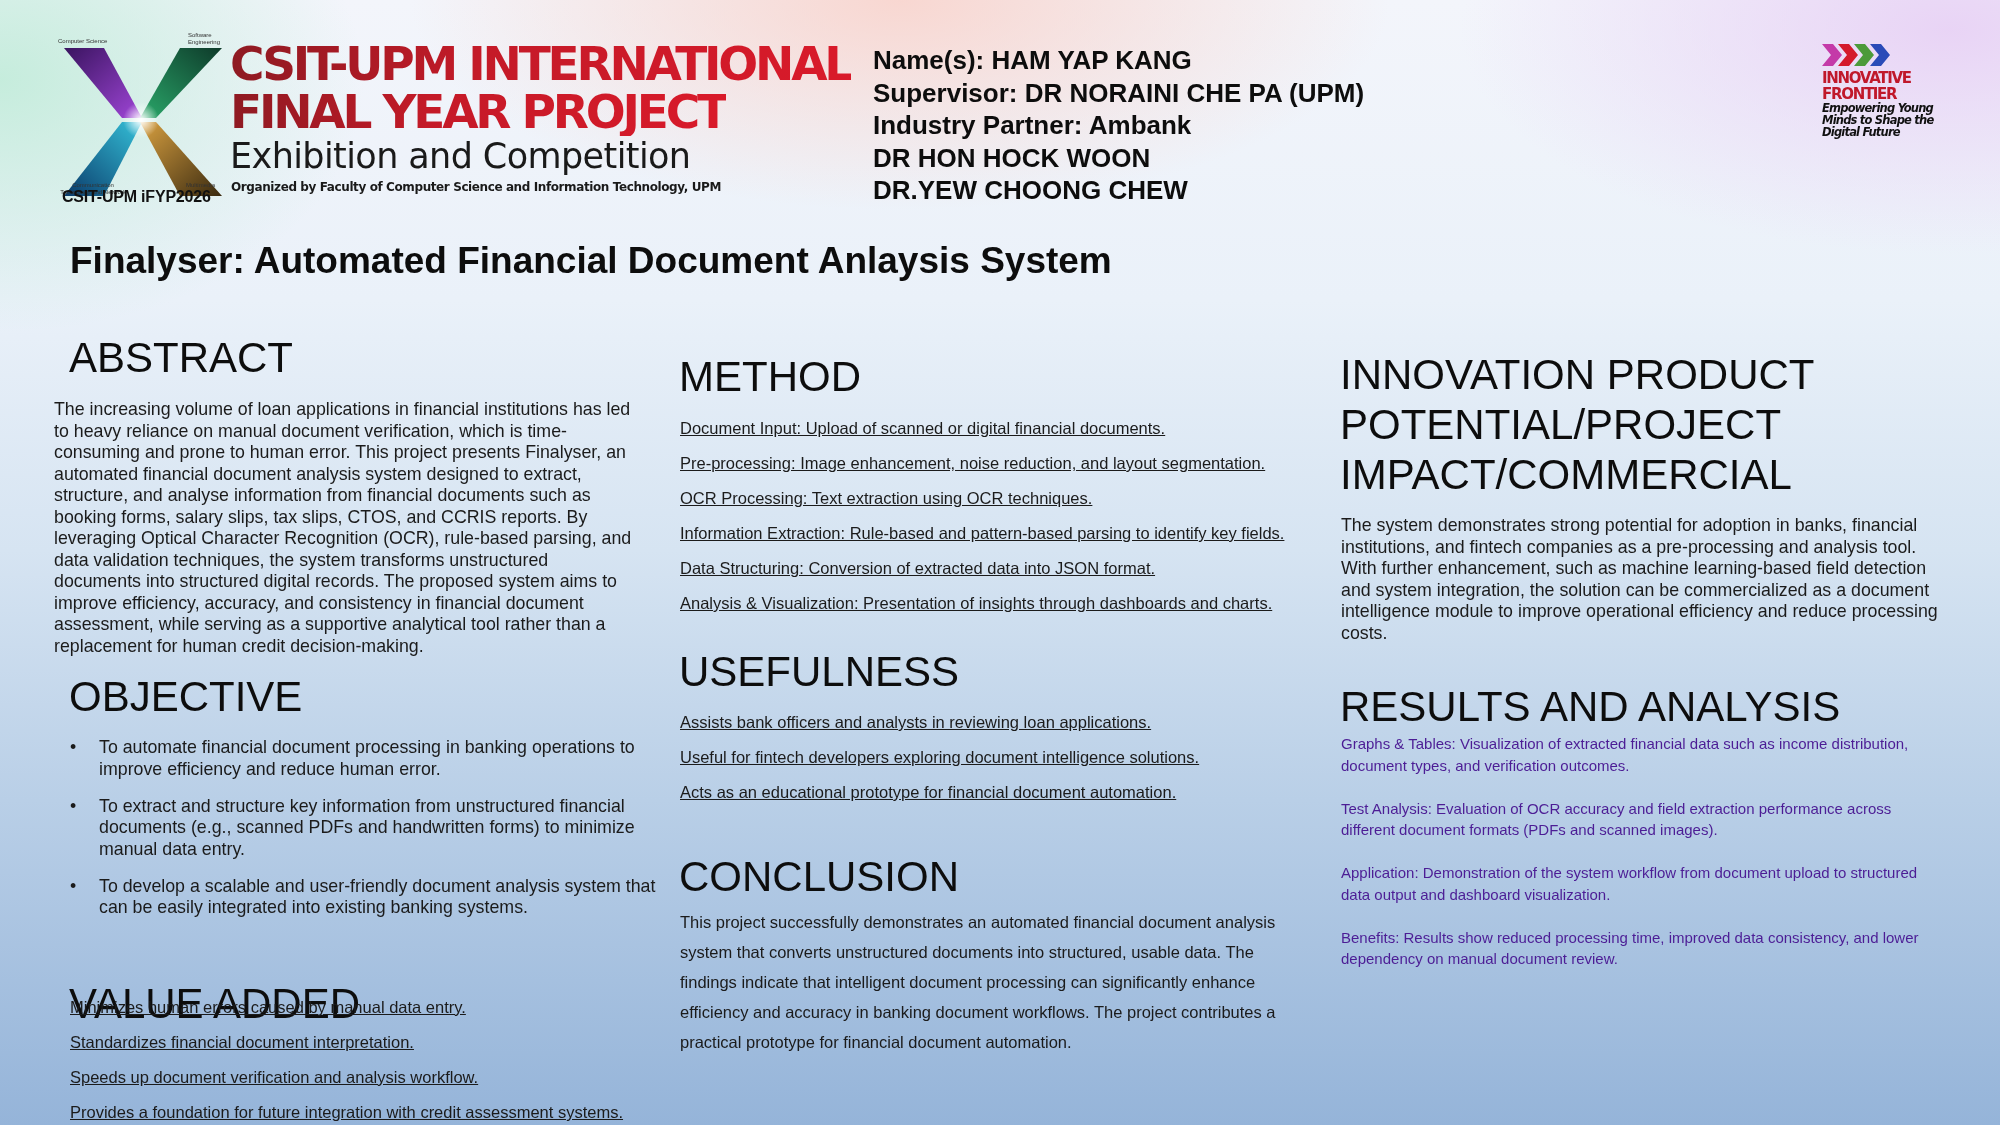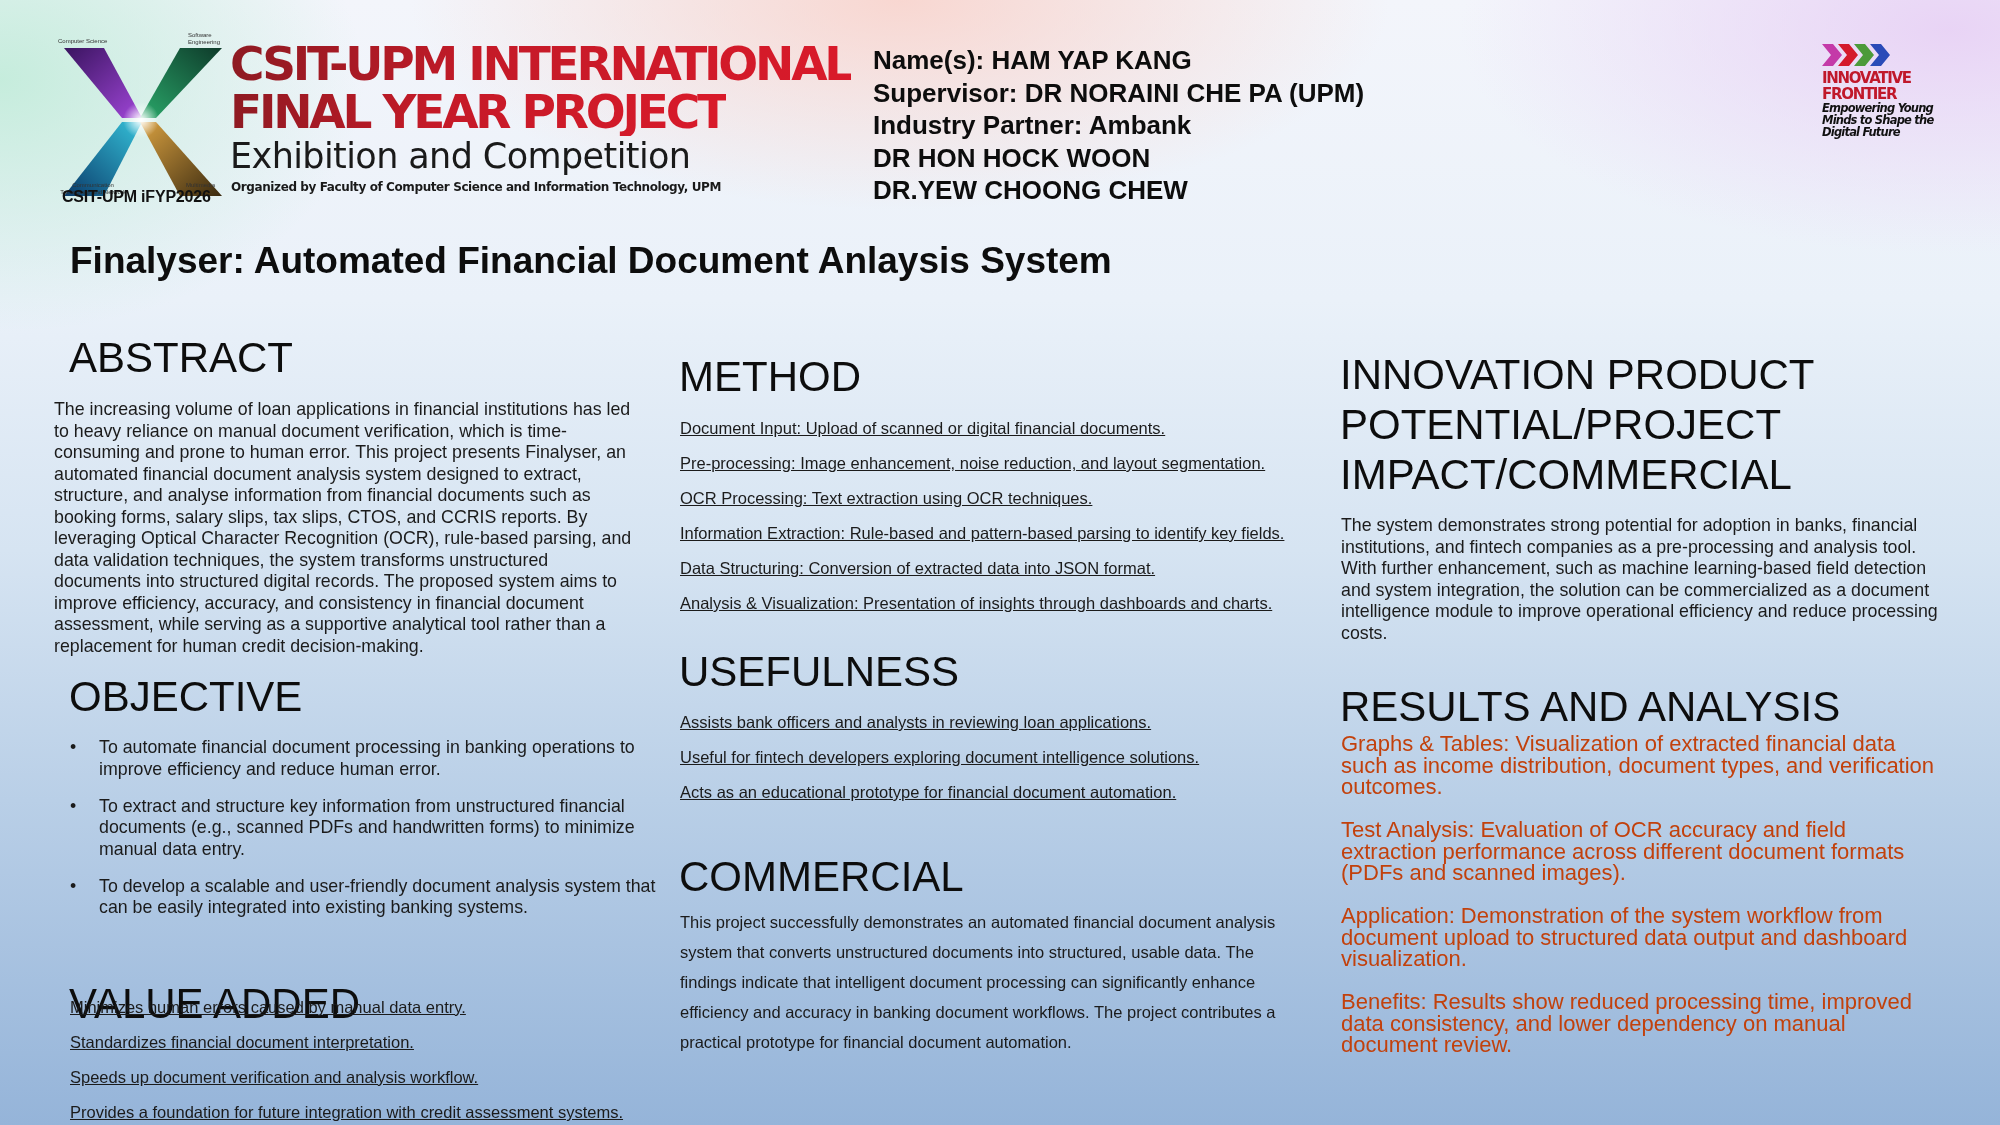--- a/index.html
+++ b/index.html
@@ -71,21 +71,21 @@
   #usefulness-list .list-p { height: 35px; line-height: 20px; }
 
   #conclusion-h { left: 679px; top: 853px; }
   #conclusion-body { left: 680px; top: 907px; width: 620px; font-size: 16.5px; line-height: 30px; color: #1b1b1b; }
 
   #innovation-h { left: 1340px; top: 350px; line-height: 50px; }
   #innovation-body { left: 1341px; top: 515px; width: 600px; }
 
   #results-h { left: 1340px; top: 683px; }
   #results-body { left: 1341px; top: 733px; width: 600px; }
-  #results-body .rp { margin: 0 0 21.5px 0; font-size: 22px; line-height: 21.5px; color: #c2410c; }
+  #results-body .rp { margin: 0 0 21.5px 0; font-size: 15px; line-height: 21.5px; color: #4c1d95; }
 </style>
 </head>
 <body>
 
 <div id="logo-x" class="abs">
   <svg width="170" height="170" viewBox="0 0 170 170" style="position:absolute;left:0;top:0;">
     <defs>
       <linearGradient id="gPurple" x1="0" y1="0" x2="1" y2="1">
           <stop offset="0" stop-color="#3a1460"></stop>
           <stop offset="1" stop-color="#a046d8"></stop>
@@ -181,21 +181,21 @@
   <div class="list-p">Analysis &amp; Visualization: Presentation of insights through dashboards and charts.</div>
 </div>
 
 <div id="usefulness-h" class="abs sec-h">USEFULNESS</div>
 <div id="usefulness-list" class="abs">
   <div class="list-p">Assists bank officers and analysts in reviewing loan applications.</div>
   <div class="list-p">Useful for fintech developers exploring document intelligence solutions.</div>
   <div class="list-p">Acts as an educational prototype for financial document automation.</div>
 </div>
 
-<div id="conclusion-h" class="abs sec-h">COMMERCIAL</div>
+<div id="conclusion-h" class="abs sec-h">CONCLUSION</div>
 <div id="conclusion-body" class="abs">This project successfully demonstrates an automated financial document analysis system that converts unstructured documents into structured, usable data. The findings indicate that intelligent document processing can significantly enhance efficiency and accuracy in banking document workflows. The project contributes a practical prototype for financial document automation.</div>
 
 <div id="innovation-h" class="abs sec-h">
   <div>INNOVATION PRODUCT</div>
   <div>POTENTIAL/PROJECT</div>
   <div>IMPACT/COMMERCIAL</div>
 </div>
 <div id="innovation-body" class="abs body-p">The system demonstrates strong potential for adoption in banks, financial institutions, and fintech companies as a pre-processing and analysis tool. With further enhancement, such as machine learning-based field detection and system integration, the solution can be commercialized as a document intelligence module to improve operational efficiency and reduce processing costs.</div>
 
 <div id="results-h" class="abs sec-h">RESULTS AND ANALYSIS</div>

